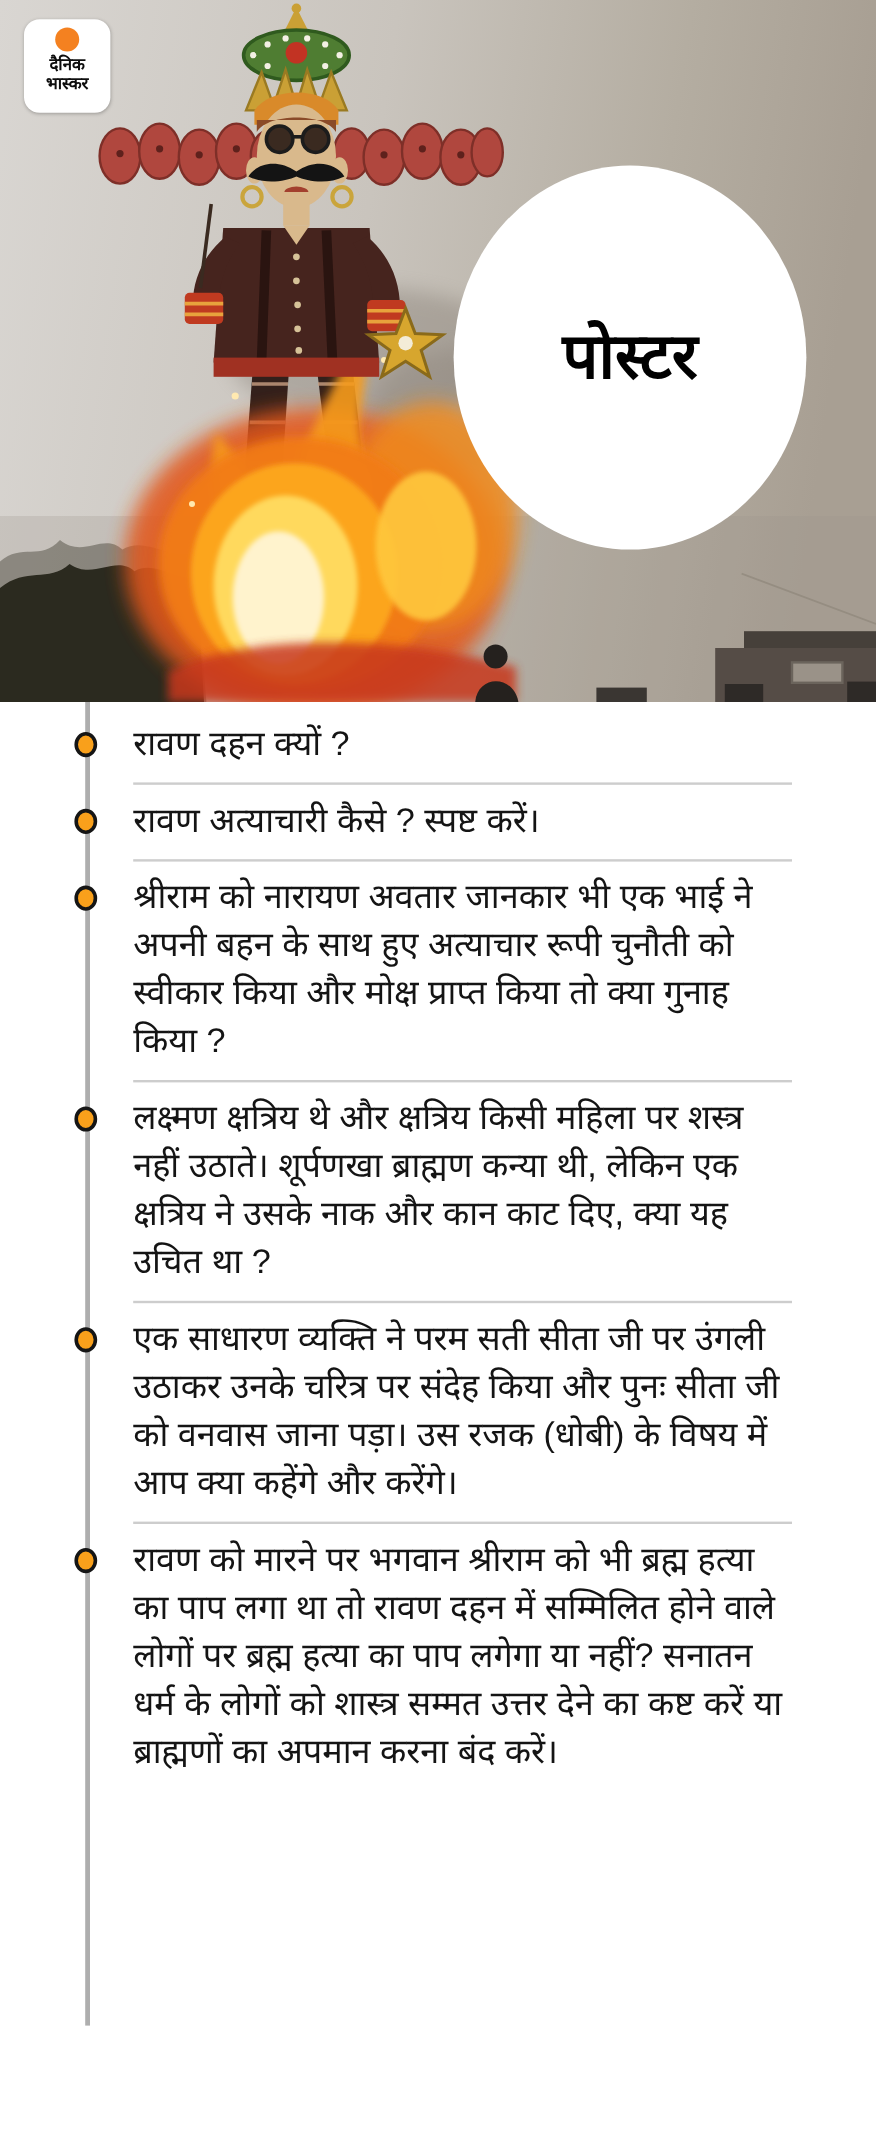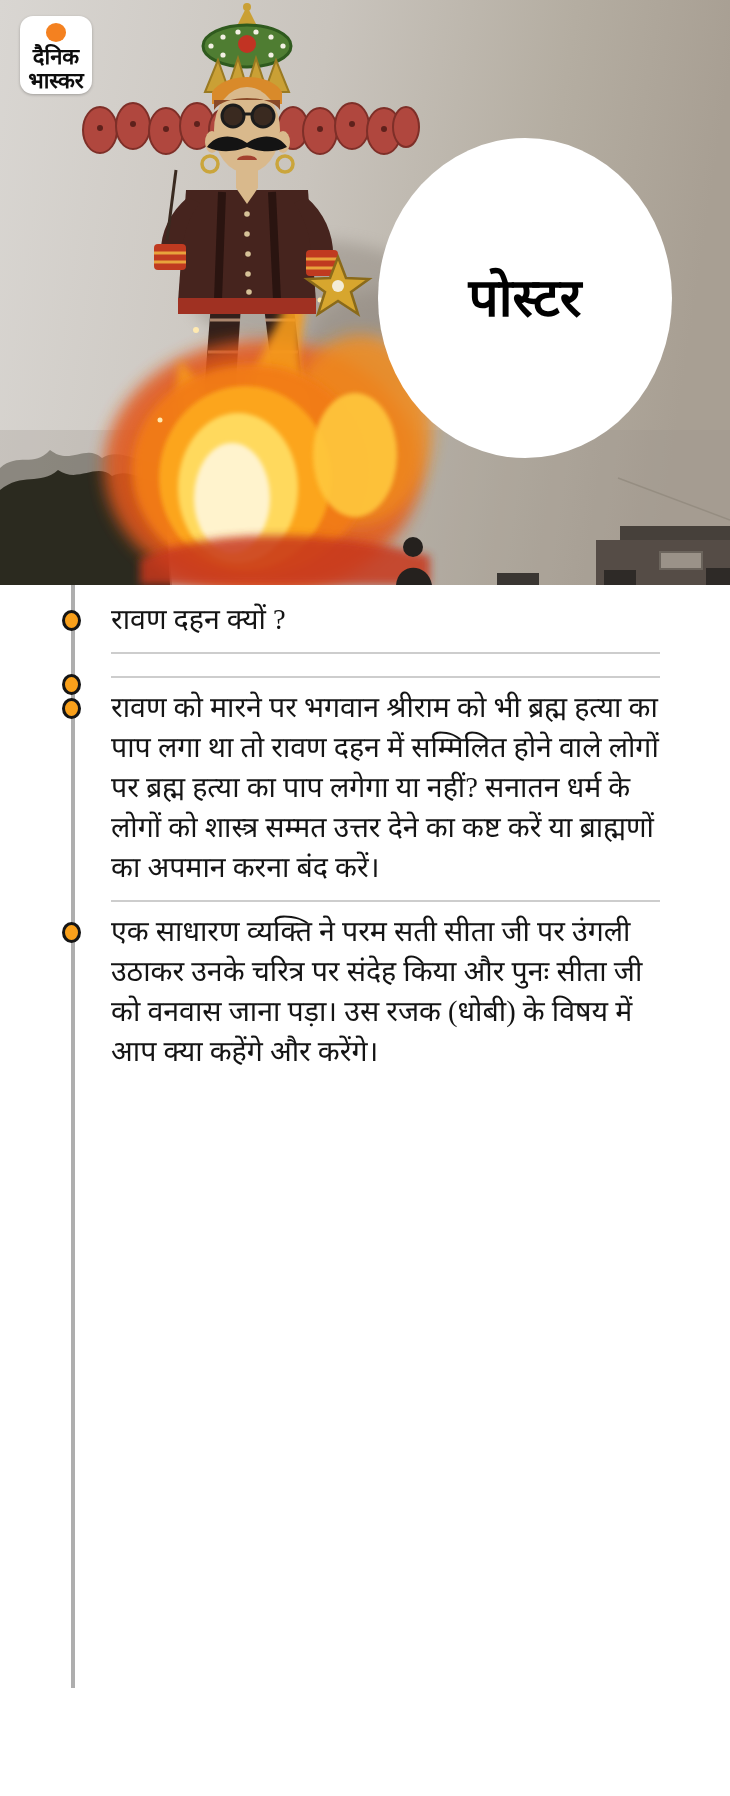--- a/index.html
+++ b/index.html
@@ -9,21 +9,21 @@
   
   .hero { position:relative; width:730px; height:585px; overflow:hidden; }
   .hero svg.scene { position:absolute; left:0; top:0; }
 
   .logo-card {
     position:absolute; left:20px; top:16px; width:72px; height:78px;
     background:#ffffff; border-radius:13px; display:flex; flex-direction:column;
     align-items:center; padding-top:7px; box-shadow:0 1px 3px rgba(0,0,0,.25);
   }
   .logo-dot { width:20px; height:20px; border-radius:50%; background:#F48120; margin-bottom:3px; }
-  .logo-text { font-weight:700; color:#0d0d0d; font-size:22px; line-height:1.12; text-align:center; white-space:nowrap; }
+  .logo-text { font-weight:700; color:#0d0d0d; font-size:14px; line-height:1.12; text-align:center; white-space:nowrap; }
 
   .badge {
     position:absolute; left:378px; top:138px; width:294px; height:320px;
     background:#ffffff; border-radius:50%;
     display:flex; flex-direction:row; align-items:center; justify-content:center;
     text-align:left;
   }
   .badge-line { font-weight:700; color:#000000; font-size:53px; line-height:1.14; white-space:nowrap; }
 
   
@@ -31,21 +31,21 @@
   .vline { position:absolute; left:71px; top:0; width:4px; height:1103px; background:#AEAEAE; }
   .q-item { position:relative; padding:12px 70px 12px 111px; }
   .q-item + .q-item .divider {
     position:absolute; top:0; left:111px; right:70px; height:0;
     border-top:2px solid #CDCDCD;
   }
   .bullet {
     position:absolute; left:62px; top:22px; width:19px; height:21px; border-radius:50%;
     background:#F9A01B; border:3px solid #151515;
   }
-  .q-text { font-size:28.5px; line-height:40px; color:#141414; letter-spacing:0;font-family:Liberation Serif, serif; }
+  .q-text { font-size:28.5px; line-height:40px; color:#141414; letter-spacing:0; }
 </style>
 </head>
 <body>
 
 <div class="page">
 
   <div class="hero">
     <svg class="scene" width="730" height="585" viewBox="0 0 730 585">
       <defs>
         <linearGradient id="sky" x1="0" y1="0" x2="1" y2="0.12">
@@ -224,26 +224,37 @@
   <div class="qlist">
     <div class="vline"></div>
 
     <div class="q-item">
       <span class="bullet"></span>
       <p class="q-text">रावण दहन क्यों ?</p>
     </div>
     <div class="q-item">
       <span class="divider"></span>
       <span class="bullet"></span>
+      <p class="q-text">रावण अत्याचारी कैसे ? स्पष्ट करें।</p>
+    </div>
+    <div class="q-item">
+      <span class="divider"></span>
+      <span class="bullet"></span>
+      <p class="q-text">श्रीराम को नारायण अवतार जानकार भी एक भाई ने अपनी बहन के साथ हुए अत्याचार रूपी चुनौती को स्वीकार किया और मोक्ष प्राप्त किया तो क्या गुनाह किया ?</p>
+    </div>
+    <div class="q-item">
+      <span class="divider"></span>
+      <span class="bullet"></span>
+      <p class="q-text">लक्ष्मण क्षत्रिय थे और क्षत्रिय किसी महिला पर शस्त्र नहीं उठाते। शूर्पणखा ब्राह्मण कन्या थी, लेकिन एक क्षत्रिय ने उसके नाक और कान काट दिए, क्या यह उचित था ?</p>
+    </div>
+    <div class="q-item">
+      <span class="divider"></span>
+      <span class="bullet"></span>
+      <p class="q-text">एक साधारण व्यक्ति ने परम सती सीता जी पर उंगली उठाकर उनके चरित्र पर संदेह किया और पुनः सीता जी को वनवास जाना पड़ा। उस रजक (धोबी) के विषय में आप क्या कहेंगे और करेंगे।</p>
     </div>
     <div class="q-item">
       <span class="divider"></span>
       <span class="bullet"></span>
       <p class="q-text">रावण को मारने पर भगवान श्रीराम को भी ब्रह्म हत्या का पाप लगा था तो रावण दहन में सम्मिलित होने वाले लोगों पर ब्रह्म हत्या का पाप लगेगा या नहीं? सनातन धर्म के लोगों को शास्त्र सम्मत उत्तर देने का कष्ट करें या ब्राह्मणों का अपमान करना बंद करें।</p>
     </div>
-    <div class="q-item">
-      <span class="divider"></span>
-      <span class="bullet"></span>
-      <p class="q-text">एक साधारण व्यक्ति ने परम सती सीता जी पर उंगली उठाकर उनके चरित्र पर संदेह किया और पुनः सीता जी को वनवास जाना पड़ा। उस रजक (धोबी) के विषय में आप क्या कहेंगे और करेंगे।</p>
-    </div>
   </div>
 
 </div>
 
 </body></html>

